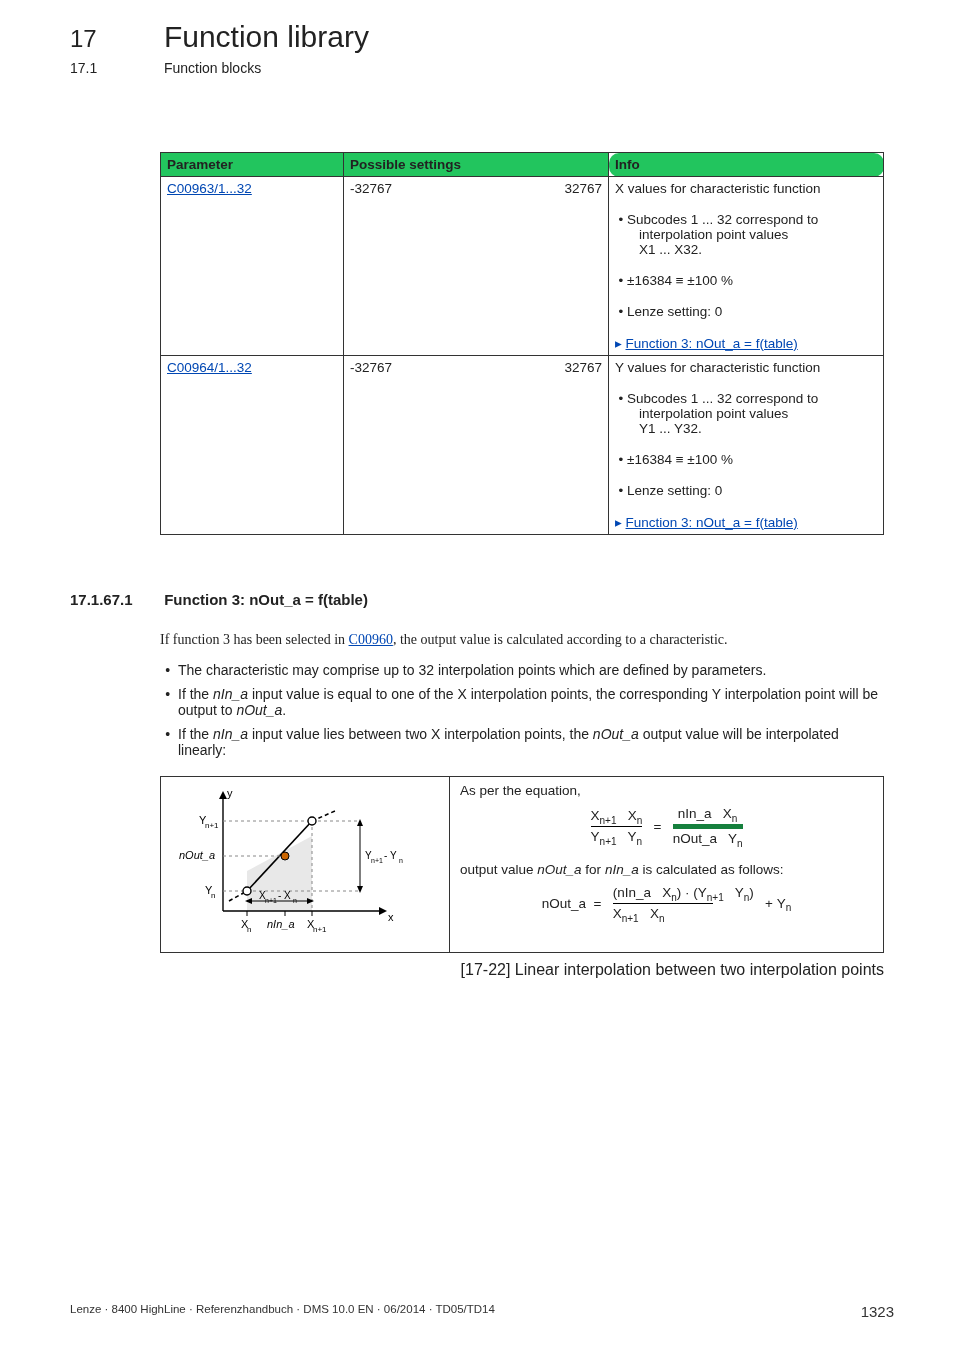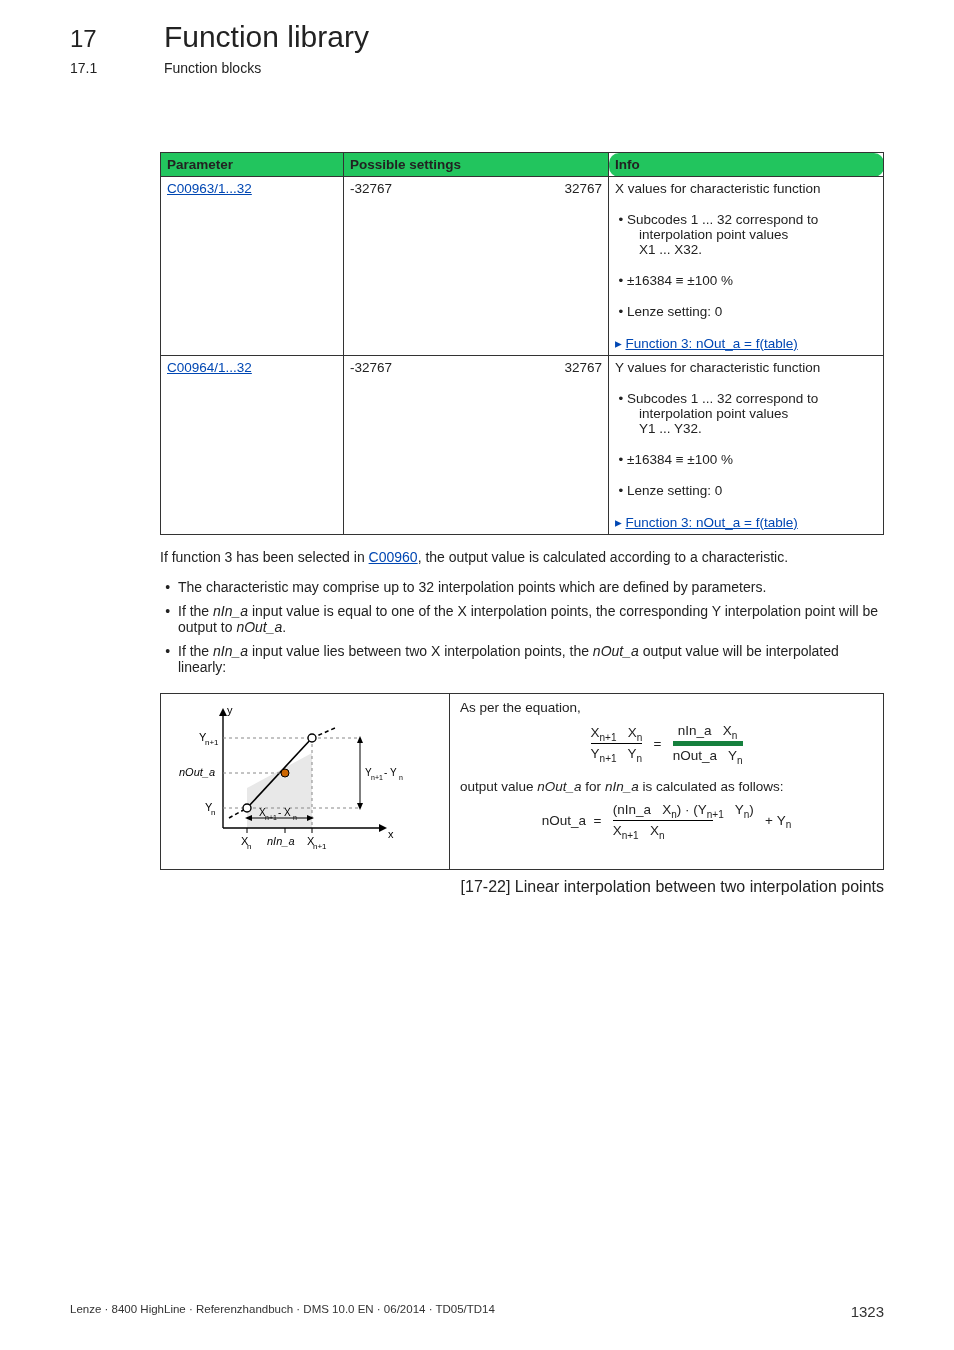--- a/index.html
+++ b/index.html
@@ -81,21 +81,21 @@
   .info-list li { margin: 16px 0; }
   .sub { padding-left: 12px; display: block; }
   .arrow { color: #0047b3; }
 
   .h3row {
     margin-top: 56px;
     font-weight: 700;
     font-size: 15px;
   }
   .h3num { display: inline-block; width: 90px; }
-  .bodypara { margin-top: 14px; text-align: justify; }
+  .bodypara { margin-top: 24px; text-align: justify; font-family: Liberation Serif, serif; }
   .bullets { margin: 12px 0 0 0; padding-left: 18px; }
   .bullets > li { margin: 8px 0; }
   .bullets > li::marker { content: "•  "; }
   .ital { font-style: italic; }
 
   .figrow {
     display: flex;
     margin-top: 18px;
     border: 1px solid #333;
   }
@@ -109,21 +109,21 @@
     padding: 6px 10px 12px 10px;
     font-size: 13.5px;
   }
   .eqrow { text-align: center; margin: 8px 0; white-space: nowrap; }
   .eq-sub { font-size: 10px; vertical-align: sub; }
   .caption { font-size: 16px; margin-top: 8px; text-align: right; }
   .footer {
     position: absolute;
     bottom: 30px;
     left: 70px;
-    right: 70px;
+    right: 60px;
     font-size: 11.5px;
     color: #333;
     display: flex;
     justify-content: space-between;
   }
   .pgnum { font-size: 15px; }
   svg text { font-family: "Segoe UI", Arial, sans-serif; }
 </style>
 </head>
 <body>
@@ -175,20 +175,24 @@
               <li>±16384 ≡ ±100 %</li>
               <li>Lenze setting: 0</li>
             </ul>
             <span class="arrow">▸ </span><span class="linkblue">Function 3: nOut_a = f(table)</span>
           </td>
         </tr>
       </tbody>
     </table>
   </div>
 
+  <div class="h3row">
+    <span class="h3num">17.1.67.1</span>
+    <span>Function 3: nOut_a = f(table)</span>
+  </div>
 
   <div class="content">
     <p class="bodypara">
       <span>If function 3 has been selected in </span><span class="linkblue">C00960</span><span>, the output value is calculated according to a characteristic.</span>
     </p>
     <ul class="bullets">
       <li>The characteristic may comprise up to 32 interpolation points which are defined by parameters.</li>
       <li>
         <span>If the </span><span class="ital">nIn_a</span><span> input value is equal to one of the X interpolation points, the corresponding Y interpolation point will be output to </span><span class="ital">nOut_a</span><span>.</span>
       </li>

